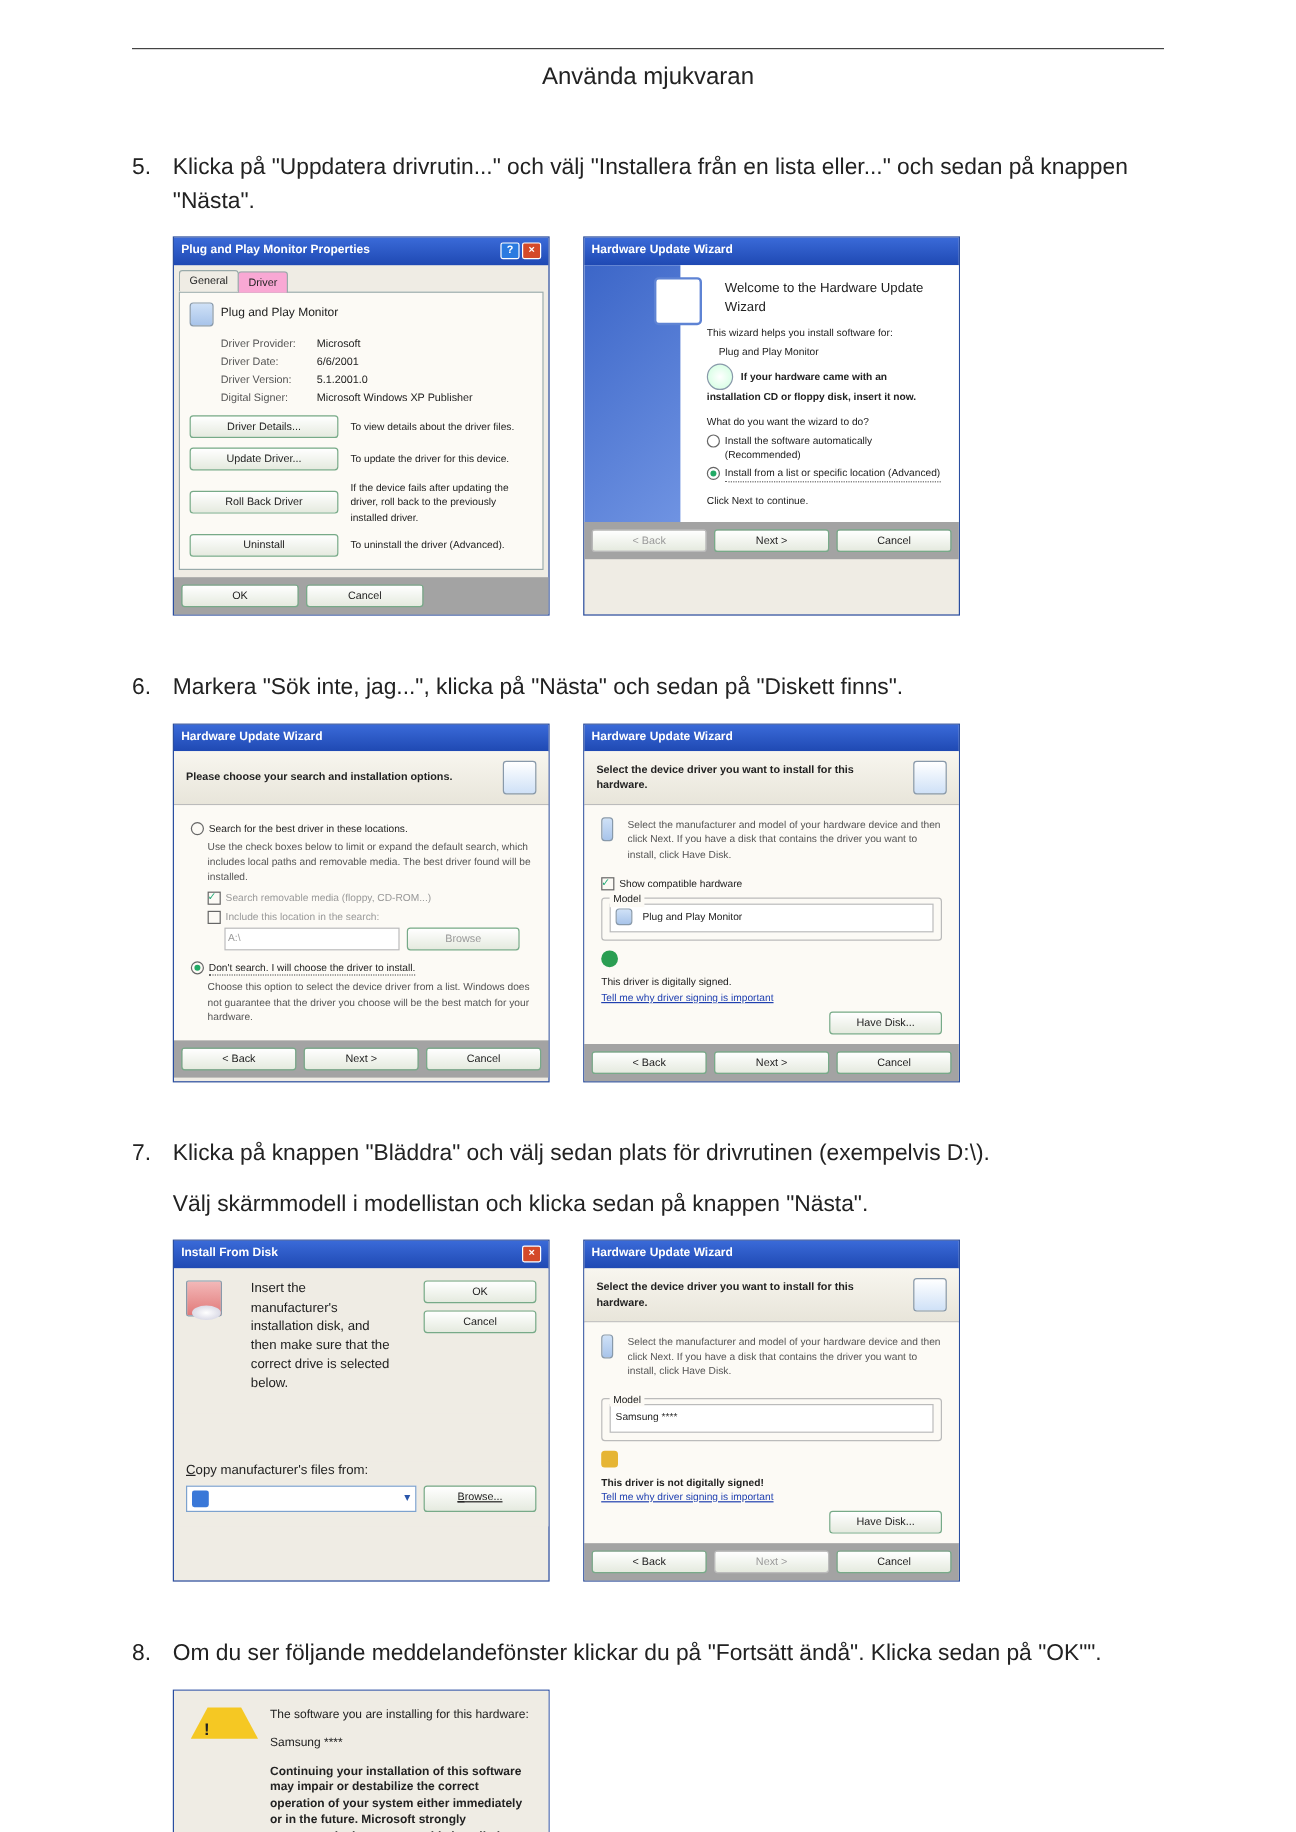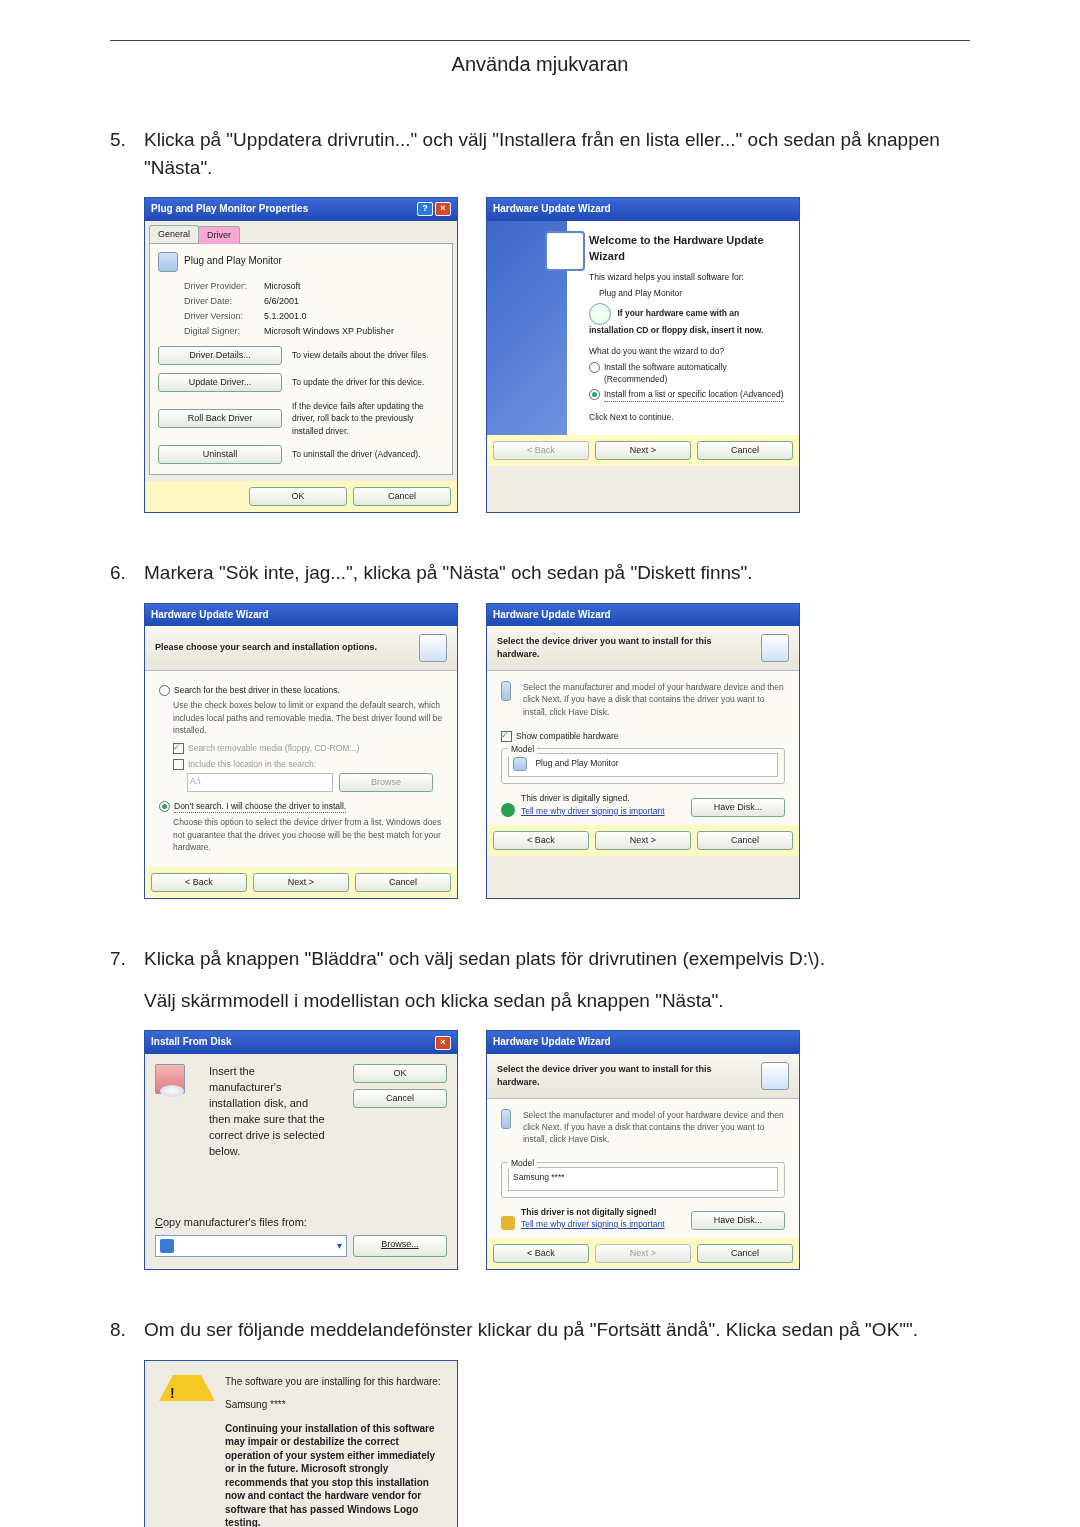--- a/index.html
+++ b/index.html
@@ -127,24 +127,23 @@
     background: linear-gradient(#fff,#e5eadf);
     border-radius: 3px;
     padding: 2px 16px;
     font-size: 9px;
     text-align: center;
   }
   .wbtn.wide { width: 90px; }
   .wbtn.small { width: 60px; }
   .dlg-bottom {
     display:flex;
-    justify-content: flex-end;
     gap: 6px;
     padding: 6px;
-    background: #fef9c3;
+    background: #a3a3a3;
   }
   .dlg-bottom .wbtn { width: 64px; }
   .dlg-bottom .wbtn.disabled { color:#9a9a9a; border-color:#bbb; }
   
   .wiz-body {
     display:flex;
     background:#fff;
     padding: 0;
   }
   .wiz-side {
@@ -159,21 +158,21 @@
     border-radius:4px;
     position:absolute; top:10px; right:-18px;
     border:2px solid #5e83d4;
     box-shadow:0 0 0 2px #fff inset;
   }
   .wiz-main {
     flex:1;
     padding: 12px 14px 8px 22px;
     font-size:9px;
   }
-  .wiz-main h4 { font-size:11px; font-weight:bold; margin:0 0 8px 0; }
+  .wiz-main h4 { font-size:11px; font-weight:normal; margin:0 0 8px 15px; }
   .wiz-main p { margin: 4px 0; font-size:8.5px; line-height:1.3; }
   .cd-ic {
     display:inline-block; width:20px;height:20px;
     border:1px solid #89a; border-radius:50%;
     background: radial-gradient(#fff,#cfd); margin-right:4px;
     vertical-align:middle;
   }
   .radio-row { display:flex; align-items:flex-start; margin:3px 0; font-size:8.5px; gap:4px; }
   .radio { width:9px;height:9px;border:1px solid #666;border-radius:50%; flex:0 0 9px; margin-top:1px; position:relative; }
   .radio.checked::after { content:""; position:absolute; inset:2px; background:#2a6; border-radius:50%; }
@@ -208,21 +207,21 @@
     background:#fcfaf5;
     position:absolute;
     top:-6px; left:6px; padding:0 3px;
   }
   .listwhite {
     background:#fff; border:1px solid #bbb;
     font-size:8.5px; padding:3px 4px; min-height:16px;
   }
   .greyn { color:#999; }
   .link-blue { color:#2040b0; text-decoration:underline; cursor:pointer; }
-  .sig-row { display:flex; align-items:flex-end; gap:6px; margin-top:8px; font-size:8.5px; }
+  .sig-row { display:flex; align-items:flex-start; gap:6px; margin-top:8px; font-size:8.5px;flex-direction:column; }
   .sig-ic { width:14px;height:14px; border-radius:50%; background:#2a9e52; flex:0 0 14px; }
   .sig-ic.warn { background:#e6b534; border-radius:3px; }
   .havebtn { margin-left:auto; }
   
   .ifd-body { background:#efece4; padding:10px 10px 16px 10px; font-size:11px; display:flex; gap:24px; }
   .ifd-icon {
     width:28px;height:28px; border:1px solid #89a;
     background:linear-gradient(#f3b8b8,#e17a7a);
     border-radius:2px; flex:0 0 28px;
     position:relative;

